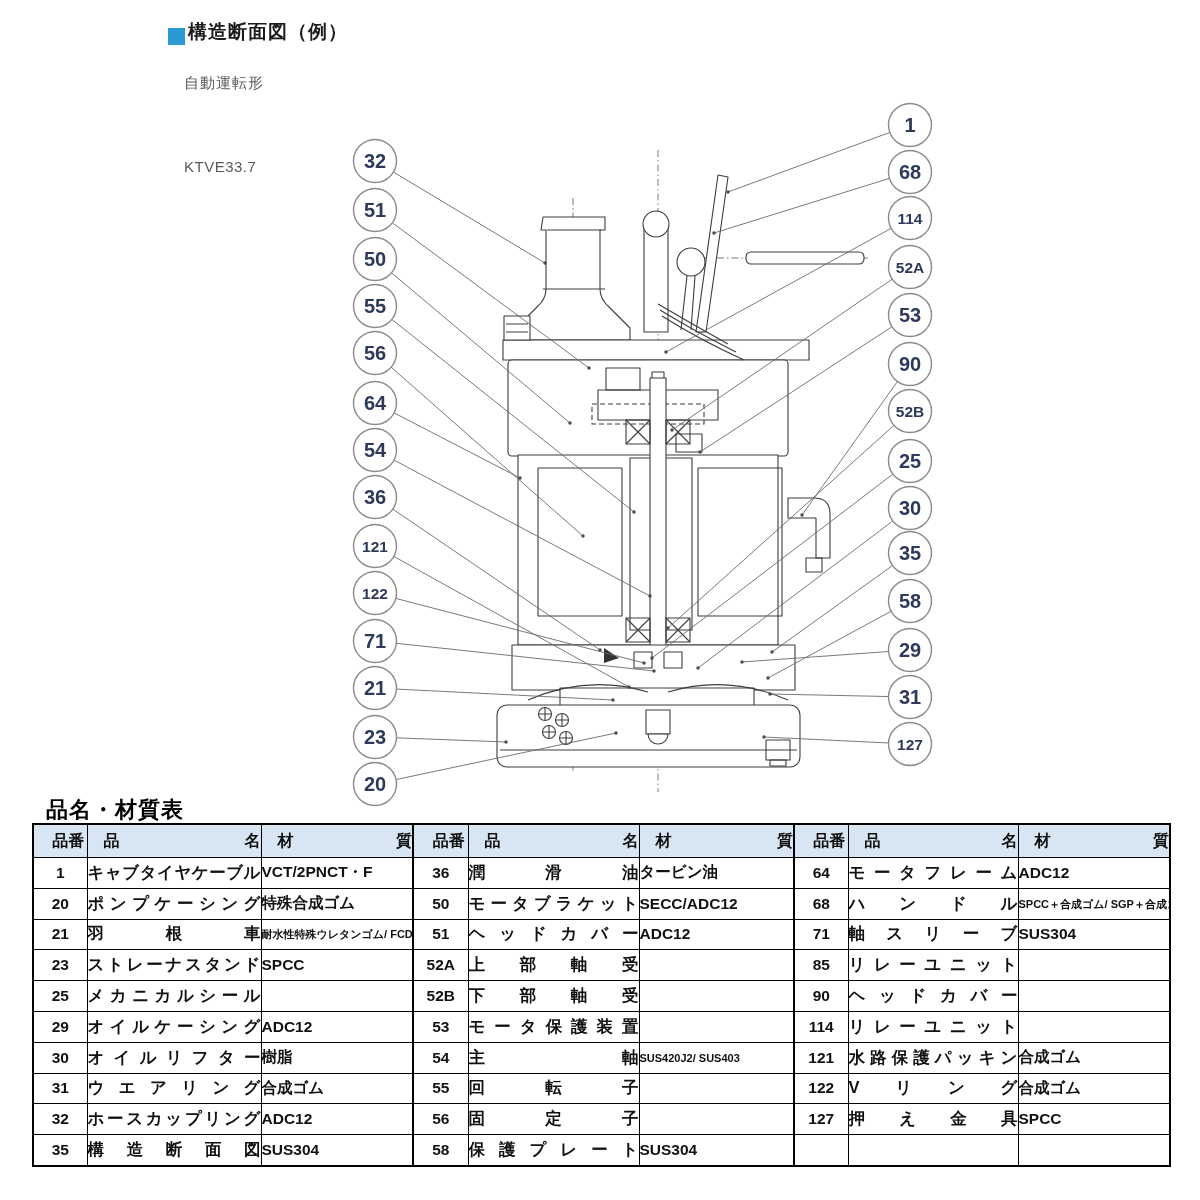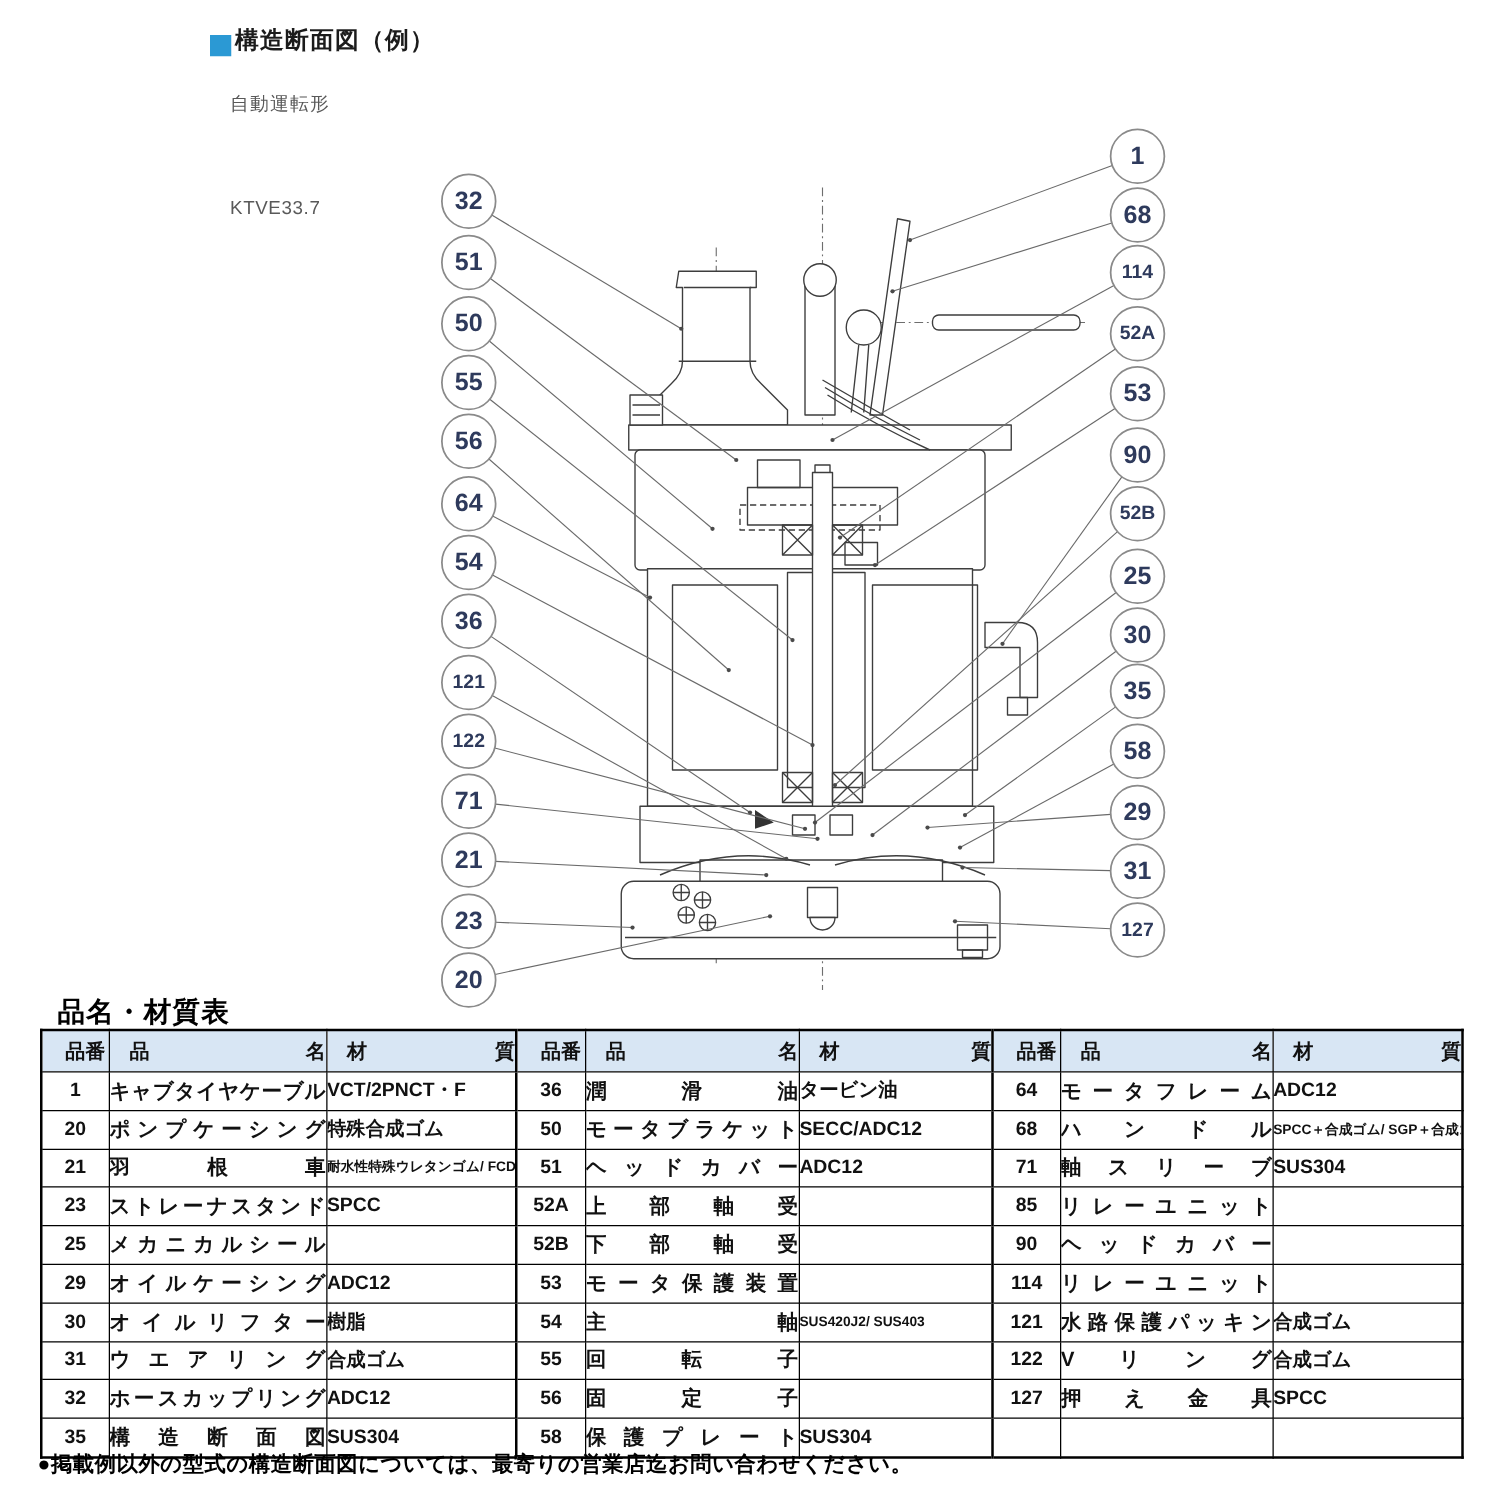--- a/index.html
+++ b/index.html
@@ -445,14 +445,13 @@
           <td class="c-no gstart">58</td>
           <td class="c-name">保護プレート</td>
           <td class="c-mat">SUS304</td>
           <td class="c-no gstart"></td>
           <td class="c-name"></td>
           <td class="c-mat"></td>
         </tr>
       </tbody>
   </table>
 
-  <div id="footer-note">●掲載例以外の型式の構造断面図については、最寄りの営業店迄お問い合わせください。</div>
 </div>
 
 </body></html>

